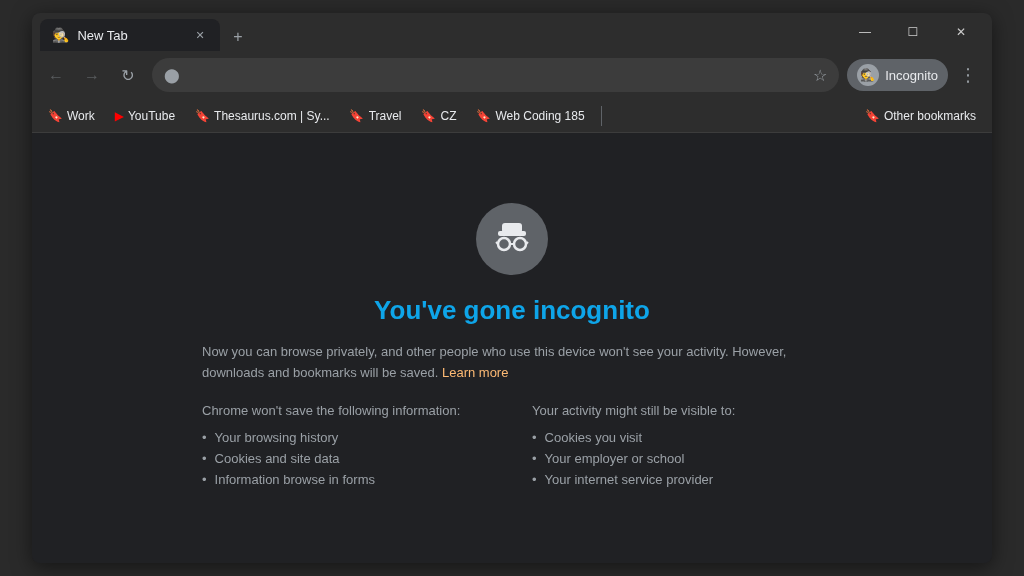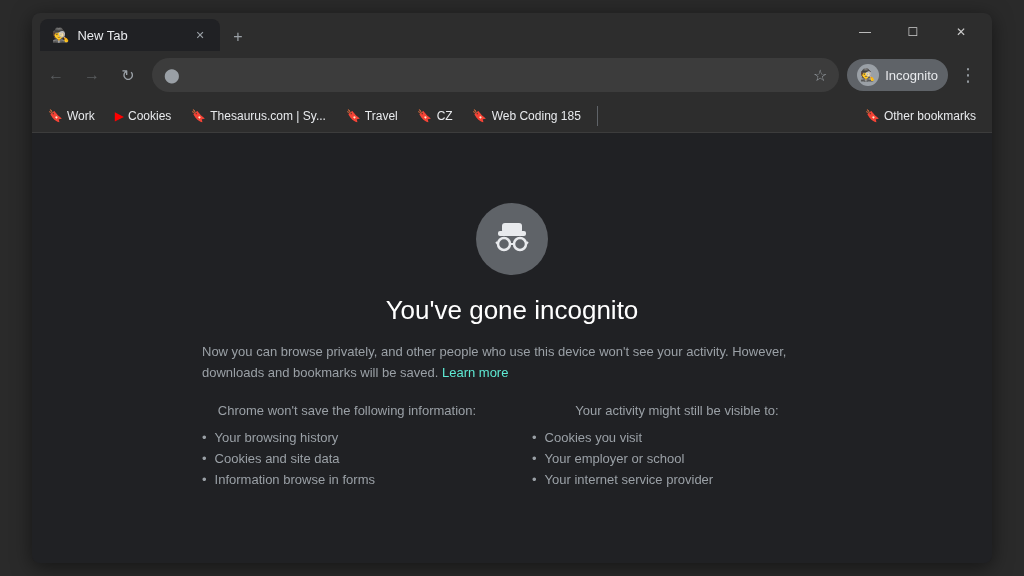--- a/index.html
+++ b/index.html
@@ -234,42 +234,41 @@
       max-width: 680px;
       width: 100%;
       padding: 20px 30px;
       color: #e8eaed;
       display: flex;
       flex-direction: column;
       align-items: center;
     }
     .incognito-title {
       font-size: 26px;
-      font-weight: 400;
+      font-weight: 700;
       margin-bottom: 16px;
-      color: #ffffff;
+      color: #0ea5e9;
     }
     .incognito-desc {
       font-size: 13px;
       color: #9aa0a6;
       text-align: left;
       margin-bottom: 20px;
       line-height: 1.6;
       width: 100%;
     }
     .learn-more {
-      color: #5eead4;
+      color: #fdba74;
       text-decoration: none;
       cursor: pointer;
     }
     .info-columns {
       display: flex;
       gap: 40px;
       width: 100%;
-      text-align: center;
     }
     .info-col {
       flex: 1;
     }
     .info-col-title {
       font-size: 13px;
       color: #9aa0a6;
       margin-bottom: 12px;
     }
     .info-list {
@@ -339,21 +338,21 @@
     <div class="menu-btn">⋮</div>
   </div>
 
   <div class="bookmarks-bar">
     <div class="bookmark-item">
       <span class="bookmark-icon" style="color:#f9ab00">🔖</span>
       <span>Work</span>
     </div>
     <div class="bookmark-item">
       <span class="bookmark-icon" style="color:#ff0000">▶</span>
-      <span>Cookies</span>
+      <span>YouTube</span>
     </div>
     <div class="bookmark-item">
       <span class="bookmark-icon" style="color:#f4b400">🔖</span>
       <span>Thesaurus.com | Sy...</span>
     </div>
     <div class="bookmark-item">
       <span class="bookmark-icon" style="color:#f9ab00">🔖</span>
       <span>Travel</span>
     </div>
     <div class="bookmark-item">

